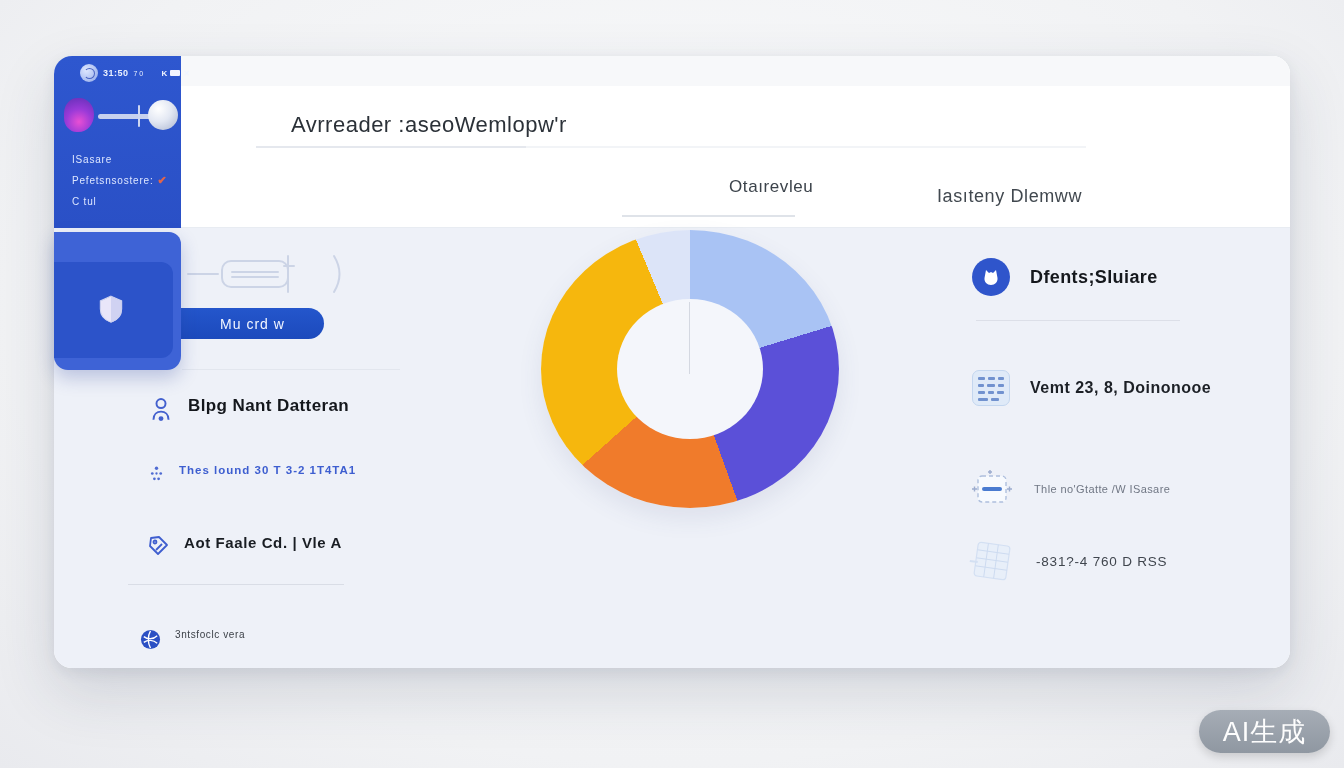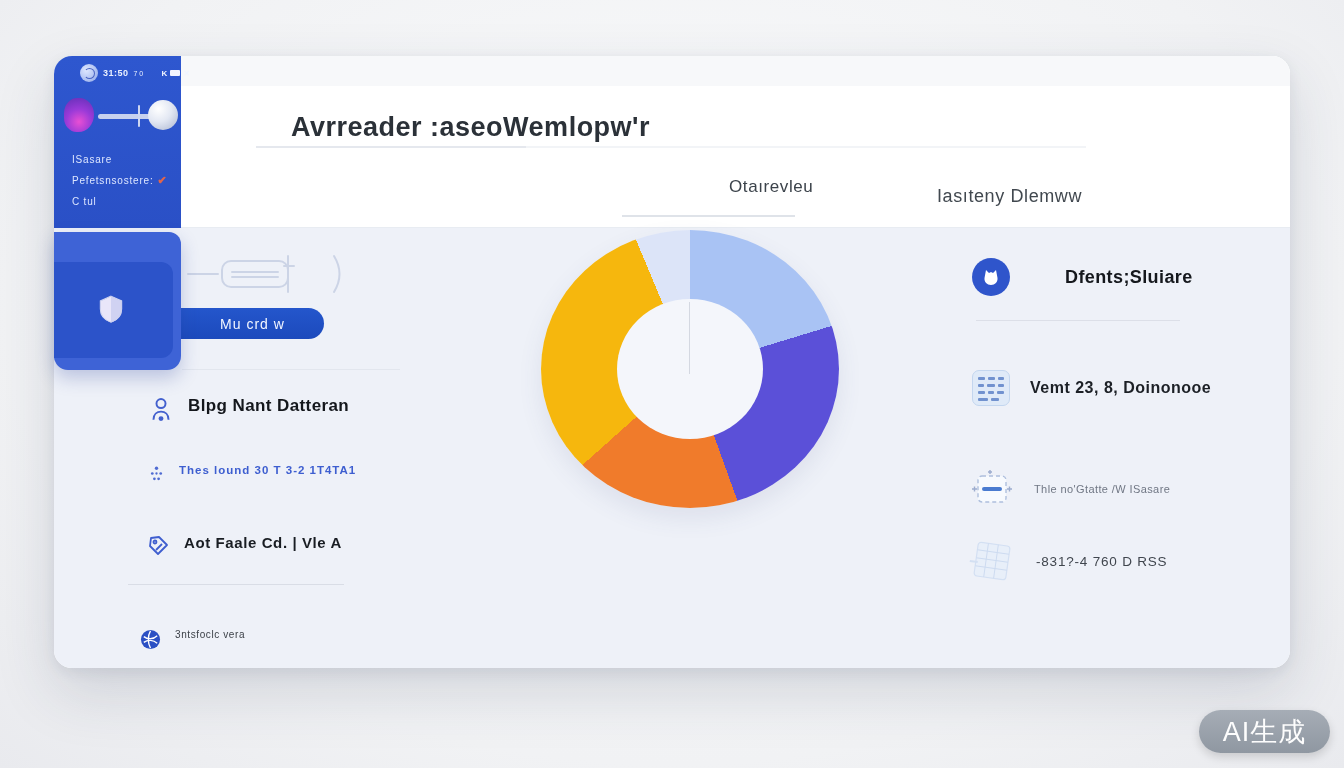--- a/index.html
+++ b/index.html
@@ -13,22 +13,22 @@
             background:#ffffff; border-radius:18px;
             box-shadow:0 24px 60px rgba(40,50,80,.16), 0 4px 14px rgba(40,50,80,.08); }
   .content-bg { position:absolute; left:0; top:172px; width:1236px; height:440px;
                 background:#eef1f8; border-radius:0 0 18px 18px; }
 
   
   .header { position:absolute; left:127px; top:0; width:1109px; height:172px;
             background:#ffffff; border-radius:0 18px 0 0; }
   .header-topstrip { position:absolute; left:0; top:0; width:100%; height:30px;
                      background:#f7f8fa; border-radius:0 18px 0 0; }
-  .page-title { position:absolute; left:110px; top:56px; font-size:27px; letter-spacing:.5px;
-                color:#2b3138; font-weight:bold; }
+  .page-title { position:absolute; left:110px; top:56px; font-size:22px; letter-spacing:.5px;
+                color:#2b3138; font-weight:normal; }
   .title-underline { position:absolute; left:75px; top:90px; width:270px; height:2px; background:#e5e8ee; }
   .title-underline-faint { position:absolute; left:345px; top:90px; width:560px; height:2px; background:#f2f4f7; }
   .tab { position:absolute; font-size:17px; color:#41484f; letter-spacing:.6px; cursor:default; }
   .tab.active { color:#3c434b; }
   .tab-underline { position:absolute; left:441px; top:159px; width:173px; height:2px; background:#dfe3e9; }
   .header-bottom-line { position:absolute; left:0; top:171px; width:1109px; height:1px; background:#e8ecf2; }
 
   
   .popover { position:absolute; left:977px; top:32px; width:168px; height:66px; background:#ffffff;
              border:1px solid #eef0f4; border-radius:8px; box-shadow:0 3px 10px rgba(60,70,100,.06); }
@@ -89,21 +89,21 @@
   
   .llist-item { position:absolute; display:flex; align-items:flex-start; gap:14px; }
   .llist-label-1 { font-size:17px; font-weight:bold; color:#14171c; letter-spacing:.4px; }
   .llist-label-2 { font-size:11.5px; color:#3d5ed0; letter-spacing:1px; font-weight:bold; }
   .llist-label-3 { font-size:15px; font-weight:bold; color:#191d23; letter-spacing:.6px; }
   .llist-label-4 { font-size:10px; color:#3c4148; letter-spacing:.6px; }
   .left-divider { position:absolute; left:74px; top:528px; width:216px; height:1px; background:#d9dde6; }
 
   
   .rlist-item { position:absolute; display:flex; align-items:center; gap:20px; }
-  .rlist-label-1 { font-size:18px; font-weight:bold; color:#15181d; letter-spacing:.4px;margin-left:35px; }
+  .rlist-label-1 { font-size:18px; font-weight:bold; color:#15181d; letter-spacing:.4px; }
   .rlist-label-2 { font-size:16px; font-weight:bold; color:#1c2026; letter-spacing:.5px; }
   .rlist-label-3 { font-size:11px; color:#707784; letter-spacing:.4px; }
   .rlist-label-4 { font-size:13.5px; color:#40464e; letter-spacing:.8px;text-align:right; }
   .right-divider { position:absolute; left:922px; top:264px; width:204px; height:1px; background:#dcdfe8; }
 
   .icon-circle-blue { width:38px; height:38px; border-radius:50%; background:#2f55cb;
                       display:flex; align-items:center; justify-content:center; flex:0 0 auto; }
   .icon-sq-cal { width:38px; height:36px; border-radius:7px; background:#dfeaf8; border:1px solid #c3d6ef;
                  position:relative; flex:0 0 auto; overflow:hidden; }
 

